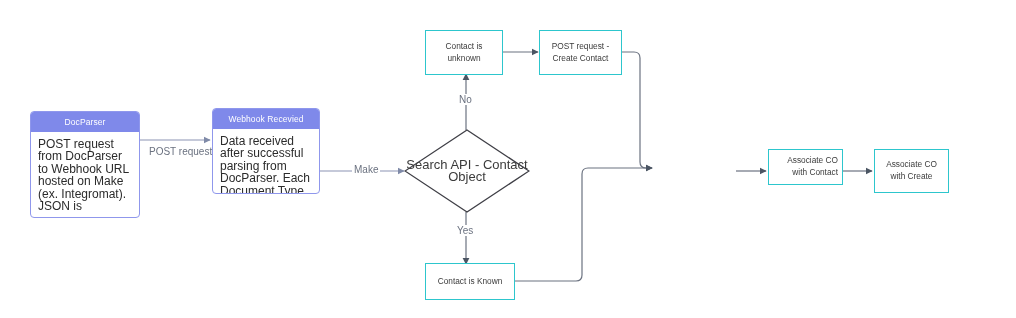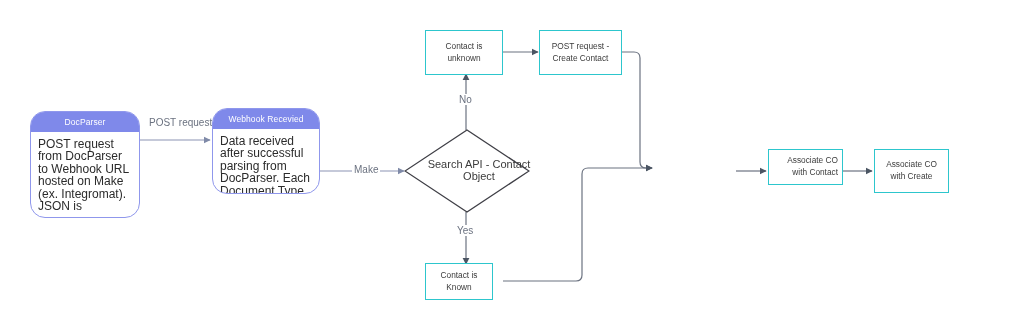--- a/index.html
+++ b/index.html
@@ -24,21 +24,21 @@
     width: 1016px;
     height: 318px;
     pointer-events: none;
   }
 
   
   .card {
     position: absolute;
     box-sizing: border-box;
     border: 1px solid #8f97ec;
-    border-radius: 15px;
+    border-radius: 4px;
     background: #ffffff;
     overflow: hidden;
   }
   .card-header {
     box-sizing: border-box;
     width: 100%;
     background: #7f89ea;
     color: #ffffff;
     font-size: 8.5px;
     text-align: center;
@@ -73,29 +73,29 @@
   .diamond-wrap {
     position: absolute;
   }
   .diamond-wrap svg {
     position: absolute;
     left: 0;
     top: 0;
   }
   .diamond-label {
     position: absolute;
-    left: 12px;
+    left: 0;
     top: 0;
     width: 100%;
     height: 100%;
     display: flex;
     align-items: center;
     justify-content: center;
     text-align: center;
-    font-size: 11px;
+    font-size: 13px;
     line-height: 11.6px;
     color: #3b3b3b;
   }
 
   
   .edge-label {
     position: absolute;
     font-size: 10px;
     color: #6b7280;
     background: #ffffff;
@@ -151,21 +151,21 @@
 
     <g>
       <path d="M 736 171 L 766 171" stroke="#6b7280" stroke-width="1.2" fill="none" marker-end="url(#arrowDark)"></path>
     </g>
 
     <g>
       <path d="M 843 171 L 872 171" stroke="#6b7280" stroke-width="1.2" fill="none" marker-end="url(#arrowDark)"></path>
     </g>
   </svg>
 
-  <div class="edge-label" style="left:147px; top:117px;">POST request</div>
+  <div class="edge-label" style="left:147px; top:146px;">POST request</div>
 
   <div class="edge-label" style="left:352px; top:164px;">Make</div>
 
   <div class="edge-label" style="left:457px; top:94px;">No</div>
 
   <div class="edge-label" style="left:455px; top:225px;">Yes</div>
 
   <div class="card" style="left:30px; top:111px; width:110px; height:107px;">
     <div class="card-header">DocParser</div>
     <div class="card-body">POST request from DocParser to Webhook URL hosted on Make (ex. Integromat). JSON is</div>
@@ -184,21 +184,21 @@
   </div>
 
   <div class="tealbox" style="left:425px; top:30px; width:78px; height:45px;">
     <span>Contact is unknown</span>
   </div>
 
   <div class="tealbox" style="left:539px; top:30px; width:83px; height:45px;">
     <span>POST request - Create Contact</span>
   </div>
 
-  <div class="tealbox" style="left:425px; top:263px; width:68px; height:37px;">
+  <div class="tealbox" style="left:425px; top:263px; width:90px; height:37px;">
     <span>Contact is Known</span>
   </div>
 
 
   <div class="tealbox" style="left:768px; top:149px; width:75px; height:36px;text-align:right;">
     <span>Associate CO with Contact</span>
   </div>
 
   <div class="tealbox" style="left:874px; top:149px; width:75px; height:44px;">
     <span>Associate CO with Create</span>

